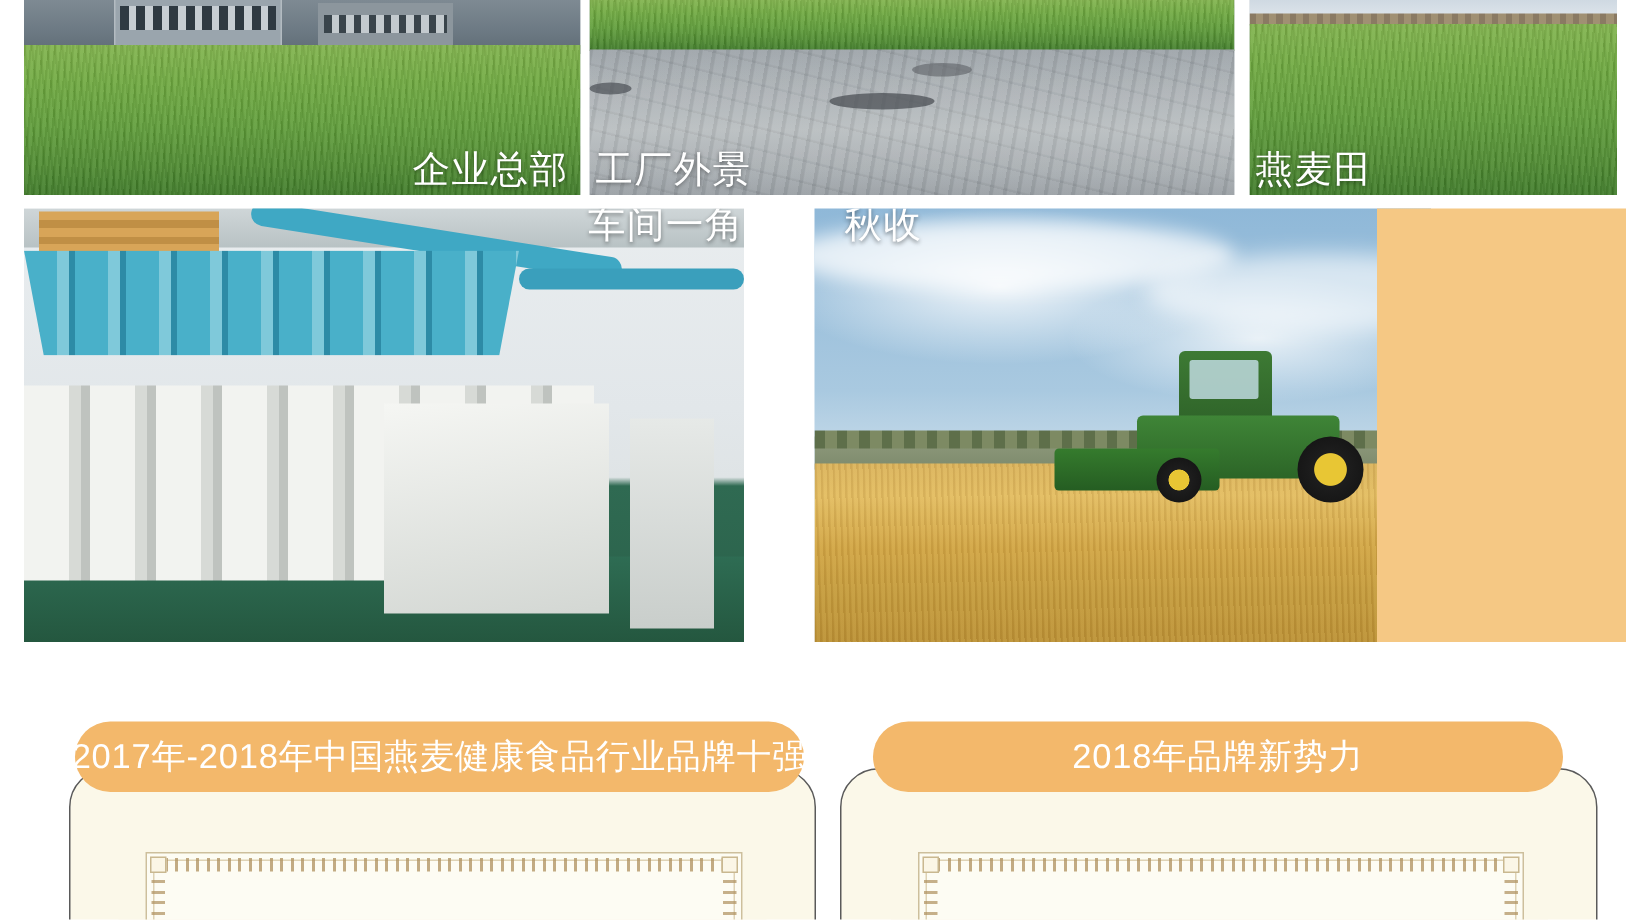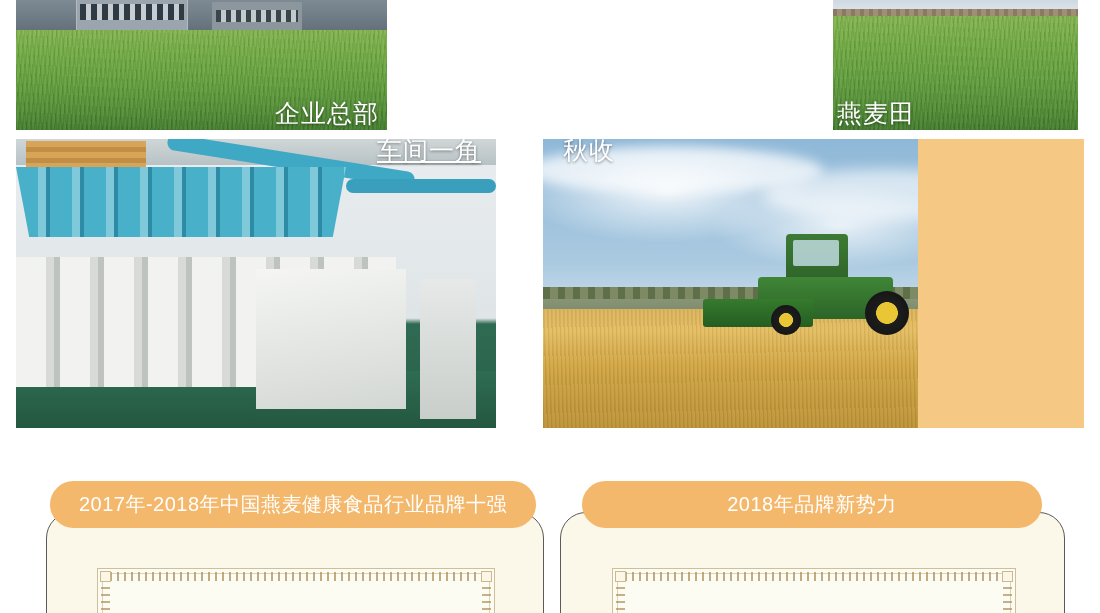--- a/index.html
+++ b/index.html
@@ -125,21 +125,21 @@
 
   
   .badge-pill {
     position: absolute;
     display: flex;
     align-items: center;
     justify-content: center;
     background: #f3b86b;
     border-radius: 28px;
     color: #ffffff;
-    font-size: 20px;
+    font-size: 23px;
     letter-spacing: .5px;
     white-space: nowrap;
     z-index: 9;
   }
 </style>
 </head>
 <body>
 
 <div class="page">
 
@@ -151,20 +151,31 @@
     <div class="blk" style="left:64px; top:4px; width:104px; height:16px;
                 background: repeating-linear-gradient(90deg,#2f3a42 0 6px,#c7ced3 6px 11px);"></div>
     <div class="blk" style="left:196px; top:2px; width:90px; height:34px; background:#8c969d;"></div>
     <div class="blk" style="left:200px; top:10px; width:82px; height:12px;
                 background: repeating-linear-gradient(90deg,#39444b 0 5px,#c3cace 5px 10px);"></div>
 
     <div class="blk field-green" style="left:0; top:30px; width:100%; height:100px;"></div>
     <div class="caption" style="right:8px; bottom:4px;font-family:Liberation Serif, serif;">企业总部</div>
   </div>
 
+  <div class="tile" style="left:393px; top:0px; width:430px; height:130px;">
+    <div class="blk field-green" style="left:0; top:0; width:100%; height:34px;"></div>
+    <div class="blk concrete" style="left:0; top:33px; width:100%; height:97px;"></div>
+    <div class="blk" style="left:215px; top:42px; width:40px; height:9px; border-radius:50%;
+                background:#5d6166; opacity:.6;"></div>
+    <div class="blk" style="left:160px; top:62px; width:70px; height:11px; border-radius:50%;
+                background:#4c5055; opacity:.75;"></div>
+    <div class="blk" style="left:0px; top:55px; width:28px; height:8px; border-radius:50%;
+                background:#4c5055; opacity:.7;"></div>
+    <div class="caption" style="left:4px; bottom:4px;">工厂外景</div>
+  </div>
 
   <div class="tile" style="left:833px; top:0px; width:245px; height:130px;">
     <div class="blk" style="left:0; top:0; width:100%; height:16px;
                 background: linear-gradient(#cfd9e2,#e3e9ee);"></div>
     <div class="blk" style="left:0; top:9px; width:100%; height:8px;
                 background: repeating-linear-gradient(90deg,#8a7a63 0 4px,#a09073 4px 9px);"></div>
     <div class="blk field-green" style="left:0; top:16px; width:100%; height:114px;"></div>
     <div class="caption" style="left:4px; bottom:4px;">燕麦田</div>
   </div>
 
@@ -181,21 +192,21 @@
                 clip-path: polygon(0 0,100% 0,96% 100%,4% 100%);"></div>
     <div class="blk" style="left:0; top:232px; width:100%; height:57px;
                 background: linear-gradient(#2e6c53,#24573f);"></div>
     <div class="blk" style="left:0px; top:118px; width:380px; height:130px;
                 background: repeating-linear-gradient(90deg,
                   #f2f3f0 0 30px, #d7dad6 30px 38px, #bfc3bf 38px 44px);"></div>
     <div class="blk" style="left:240px; top:130px; width:150px; height:140px;
                 background: linear-gradient(170deg,#f5f6f3,#d3d7d3);"></div>
     <div class="blk" style="left:404px; top:140px; width:56px; height:140px;
                 background: linear-gradient(#e6e9e7,#c9cecb);"></div>
-    <div class="caption" style="right:15px; top:-1px;text-decoration:underline;">车间一角</div>
+    <div class="caption" style="right:0; top:-1px;">车间一角</div>
   </div>
 
   <div class="tile sky-blue" style="left:502px; top:139px; width:411px; height:289px;margin-left:41px;">
     <div class="blk" style="left:-20px; top:8px; width:300px; height:46px; border-radius:50%;
                 background: rgba(255,255,255,.72); filter: blur(6px);"></div>
     <div class="blk" style="left:220px; top:30px; width:240px; height:52px; border-radius:50%;
                 background: rgba(255,255,255,.62); filter: blur(7px);"></div>
     <div class="blk" style="left:0; top:152px; width:100%; height:22px;
                 background: linear-gradient(#8f9a7d,#7d8a6c);"></div>
     <div class="blk" style="left:0; top:148px; width:100%; height:12px;

